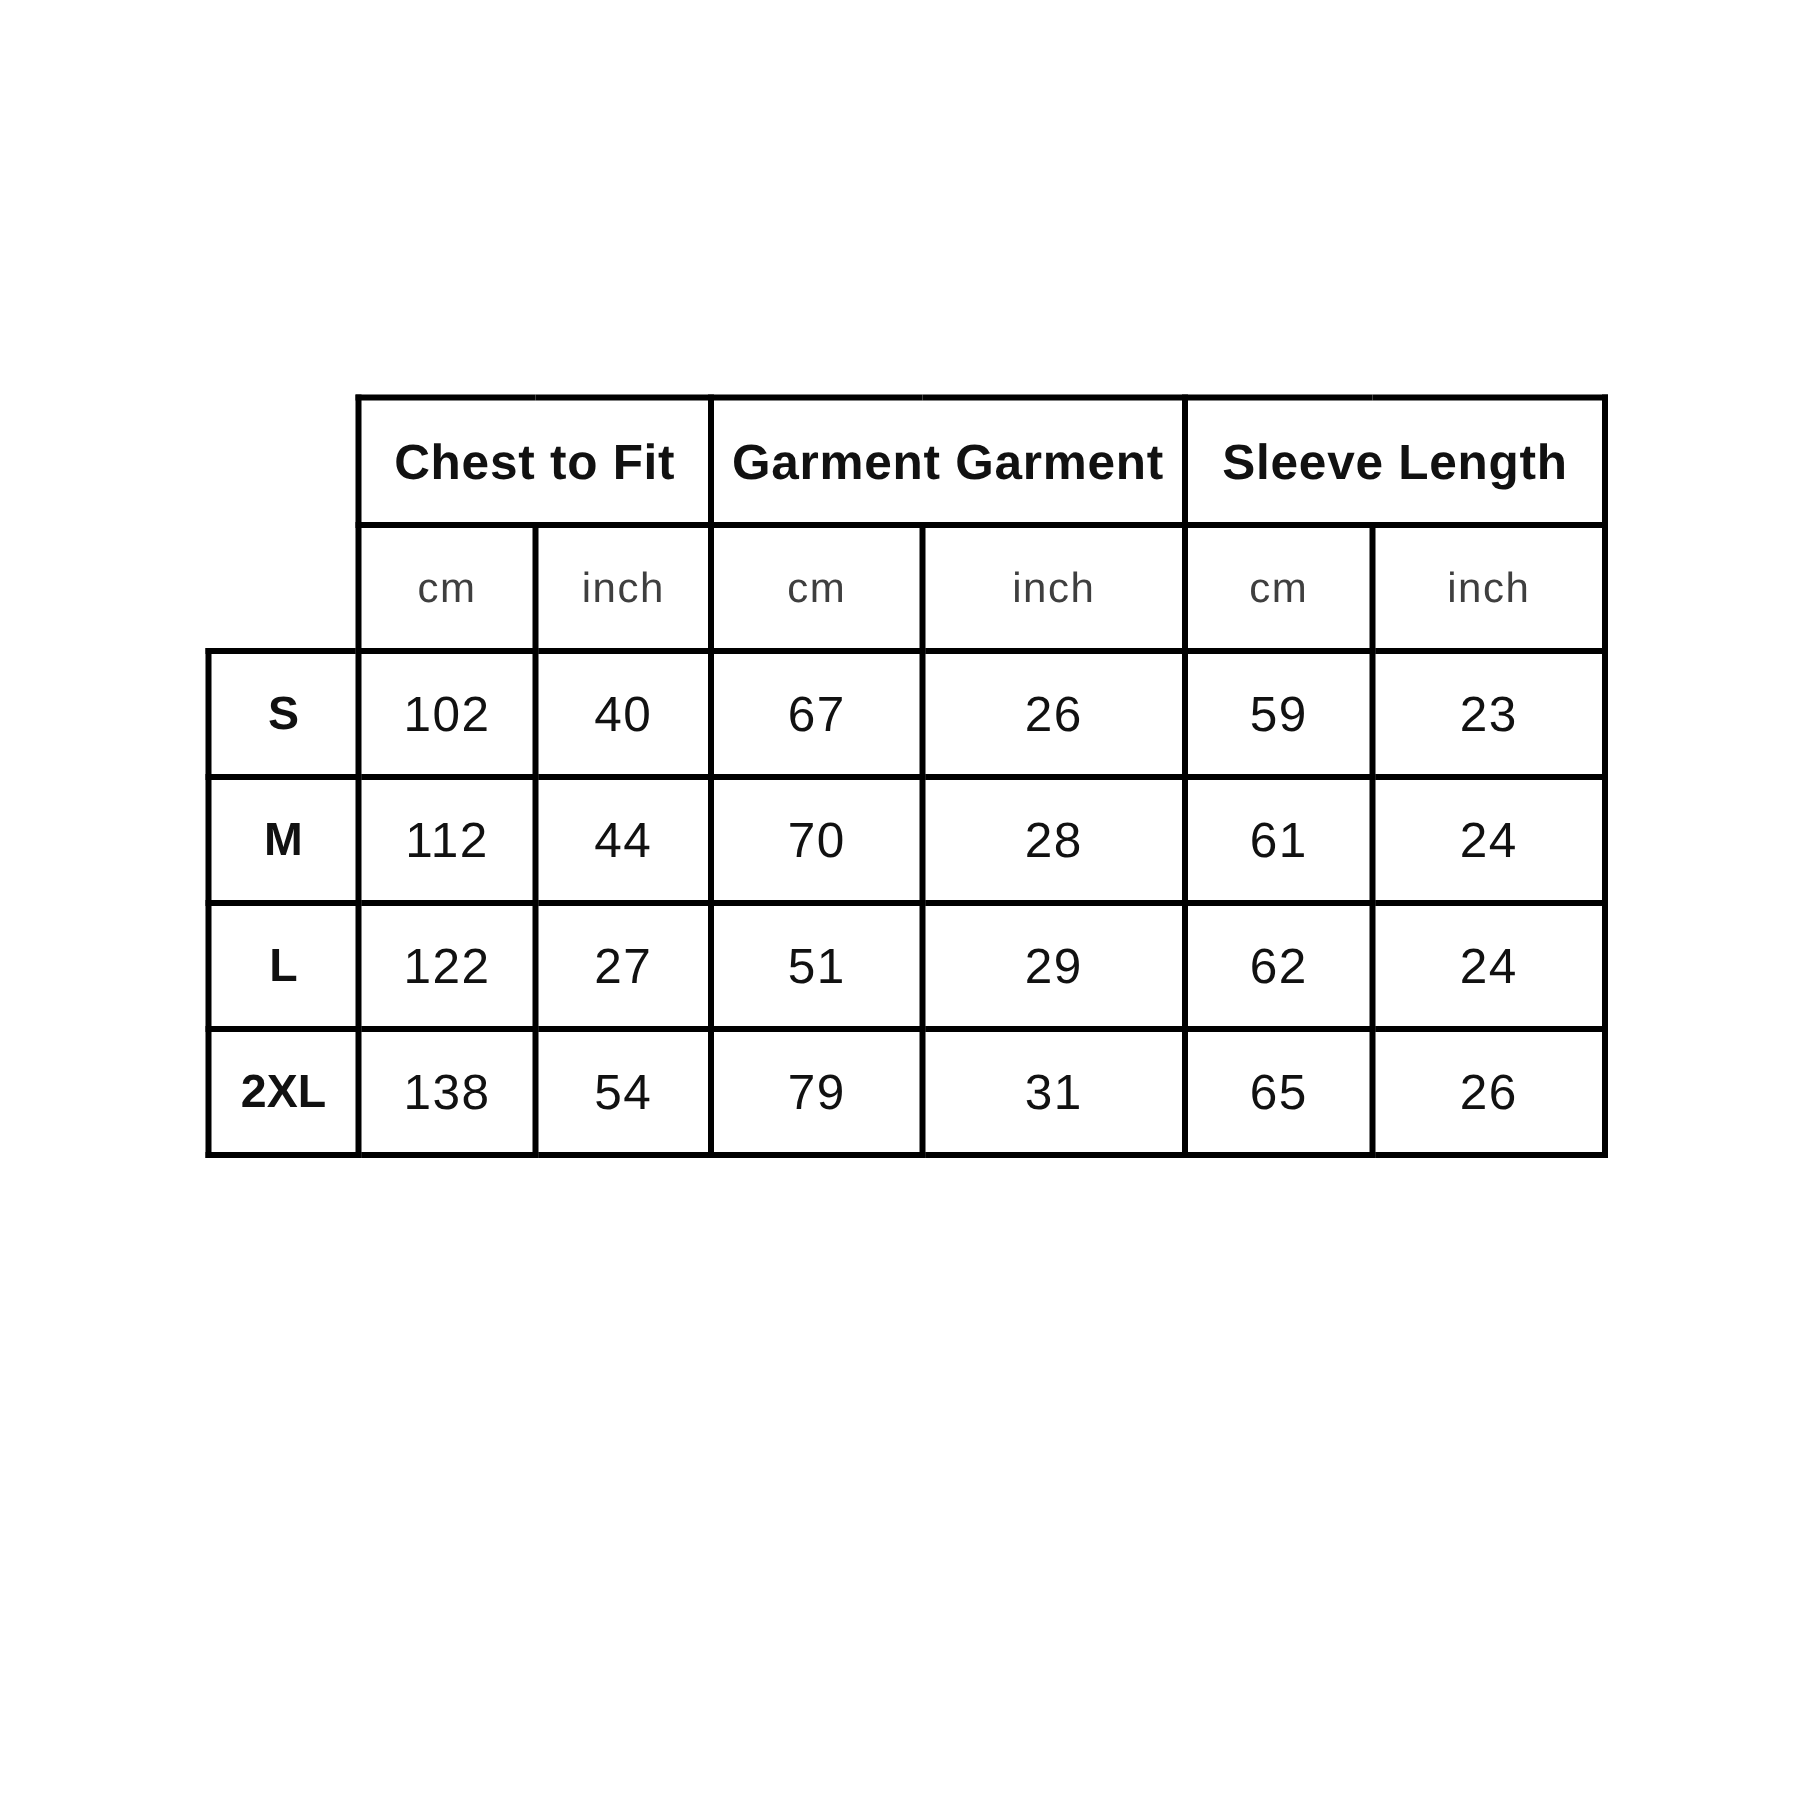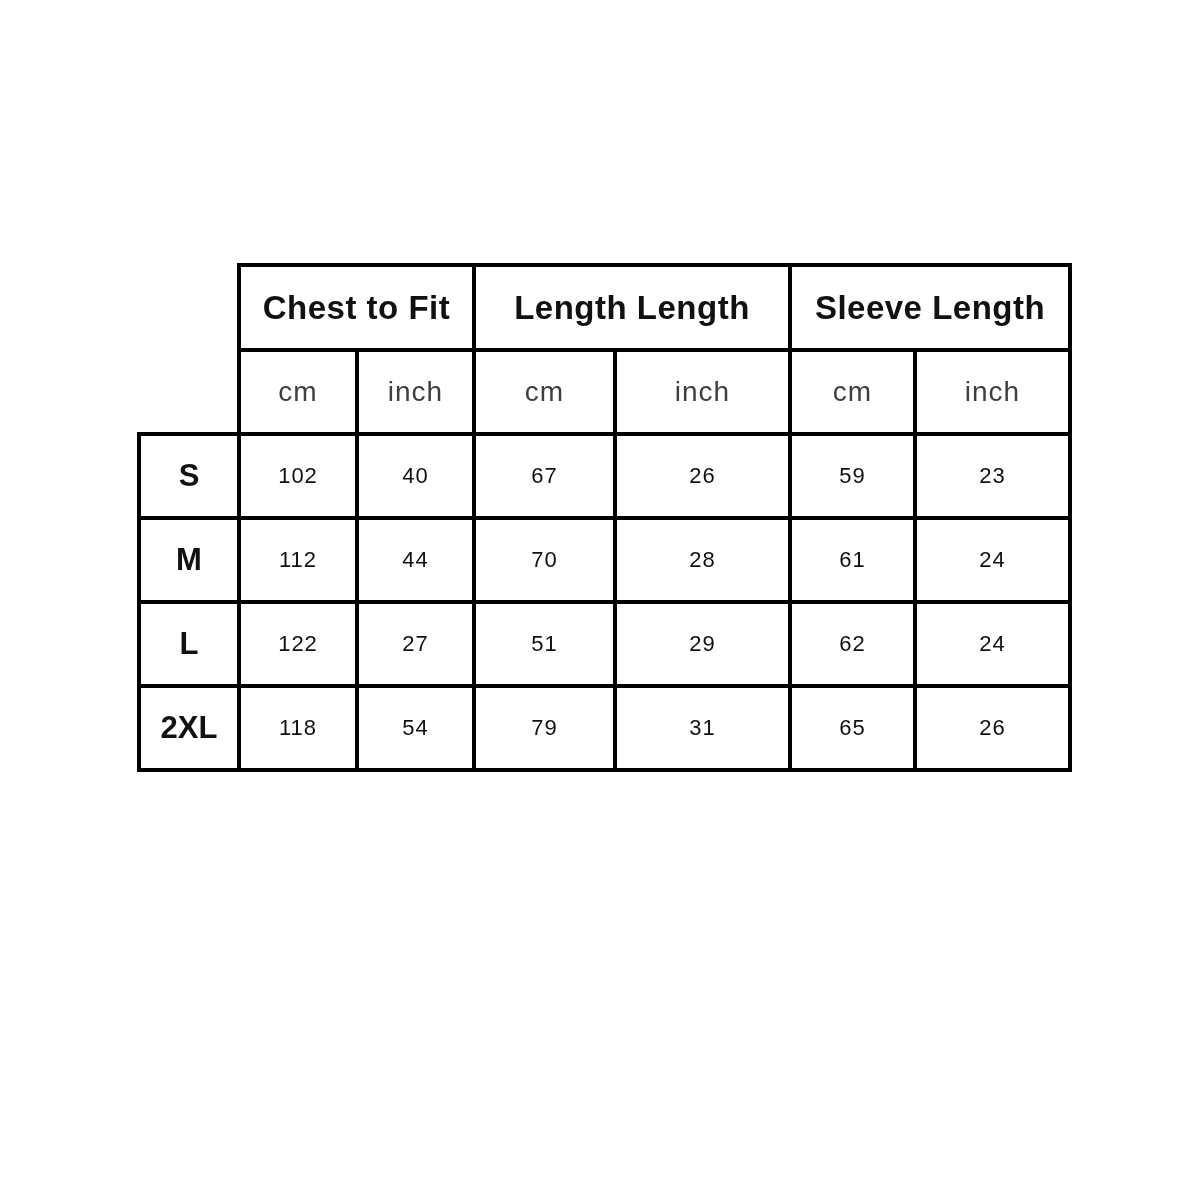--- a/index.html
+++ b/index.html
@@ -50,21 +50,21 @@
     font-weight: 300;
     color: var(--unit_text, #3f3f3f);
     letter-spacing: 1px;
   }
   .size-label {
     font-size: 31px;
     font-weight: 700;
     color: var(--header_text, #111111);
   }
   .val {
-    font-size: 22px;
+    font-size: 33px;
     font-weight: 400;
     color: var(--value_text, #111111);
     letter-spacing: 1px;
   }
 </style>
 </head>
 <body>
 
 <div class="canvas">
   <div class="chart-wrap">
@@ -75,21 +75,21 @@
         <col style="width:117px">
         <col style="width:141px">
         <col style="width:175px">
         <col style="width:125px">
         <col style="width:155px">
       </colgroup>
       <tbody>
         <tr class="group-row">
           <td class="corner"></td>
           <th class="group-header" colspan="2">Chest to Fit</th>
-          <th class="group-header" colspan="2">Length Length</th>
+          <th class="group-header" colspan="2">Garment Garment</th>
           <th class="group-header" colspan="2">Sleeve Length</th>
         </tr>
         <tr class="unit-row">
           <td class="corner"></td>
           <td class="unit">cm</td>
           <td class="unit">inch</td>
           <td class="unit">cm</td>
           <td class="unit">inch</td>
           <td class="unit">cm</td>
           <td class="unit">inch</td>
@@ -121,21 +121,21 @@
           <td class="val">27</td>
           <td class="val">51</td>
           <td class="val">29</td>
           <td class="val">62</td>
           <td class="val">24</td>
         </tr>
 
 
         <tr class="data-row">
           <th class="size-label">2XL</th>
-          <td class="val">118</td>
+          <td class="val">138</td>
           <td class="val">54</td>
           <td class="val">79</td>
           <td class="val">31</td>
           <td class="val">65</td>
           <td class="val">26</td>
         </tr>
 
       </tbody>
     </table>
   </div>

